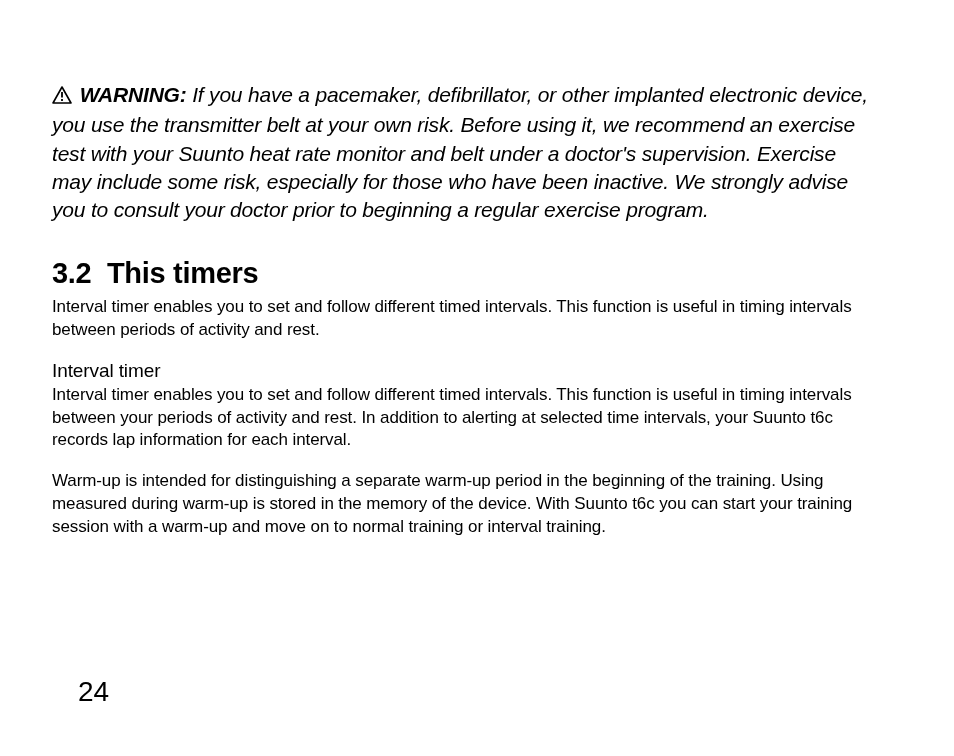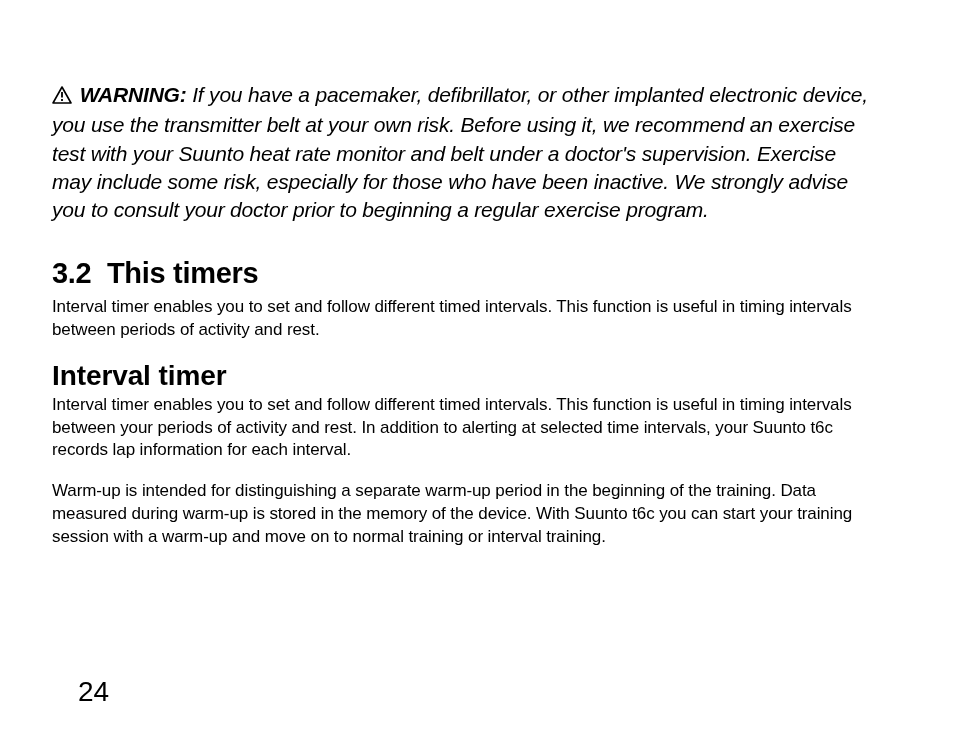--- a/index.html
+++ b/index.html
@@ -40,22 +40,22 @@
     letter-spacing: -0.3px;
   }
   .sec-num { font-weight: 700; }
   .body-text {
     font-size: 17px;
     line-height: 1.35;
     margin: 0 0 18px 0;
     letter-spacing: -0.1px;
   }
   .sub-heading {
-    font-size: 28px;
-    font-weight: 700;
+    font-size: 19px;
+    font-weight: 400;
     margin: 6px 0 2px 0;
     letter-spacing: -0.1px;
   }
   .page-number {
     position: absolute;
     left: 78px;
     bottom: 48px;
     font-size: 28px;
   }
 </style>
@@ -81,18 +81,18 @@
   </h2>
 
   <p class="body-text">Interval timer enables you to set and follow different timed intervals. This function is useful in timing intervals between periods of activity and rest.</p>
 
   <div>
     <div class="sub-heading">Interval timer</div>
     <p class="body-text">Interval timer enables you to set and follow different timed intervals. This function is useful in timing intervals between your periods of activity and rest. In addition to alerting at selected time intervals, your Suunto t6c records lap information for each interval.</p>
   </div>
 
   <div>
-    <p class="body-text">Warm-up is intended for distinguishing a separate warm-up period in the beginning of the training. Data measured during warm-up is stored in the memory of the device. With Suunto t6c you can start your training session with a warm-up and move on to normal training or interval training.</p>
+    <p class="body-text">Warm-up is intended for distinguishing a separate warm-up period in the beginning of the training. Using measured during warm-up is stored in the memory of the device. With Suunto t6c you can start your training session with a warm-up and move on to normal training or interval training.</p>
   </div>
 
   <div class="page-number">24</div>
 
 </div>
 
 </body></html>

